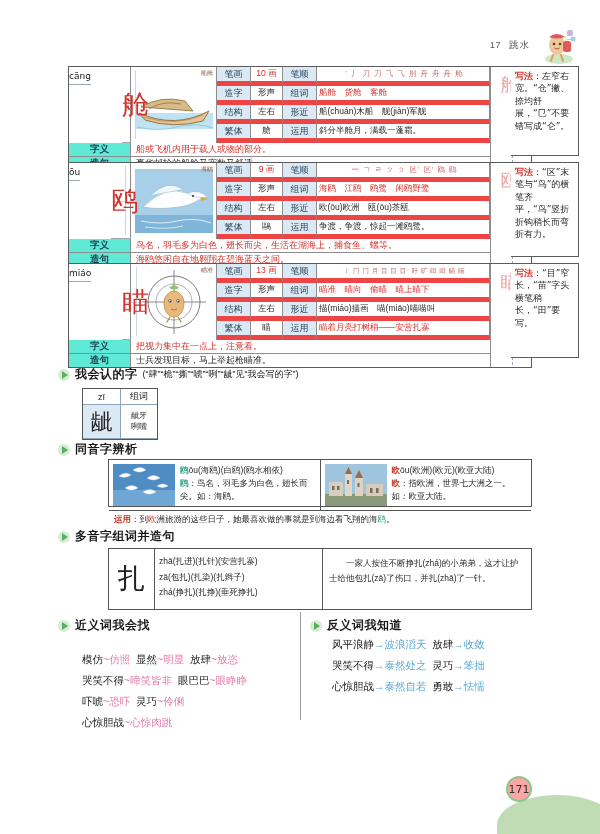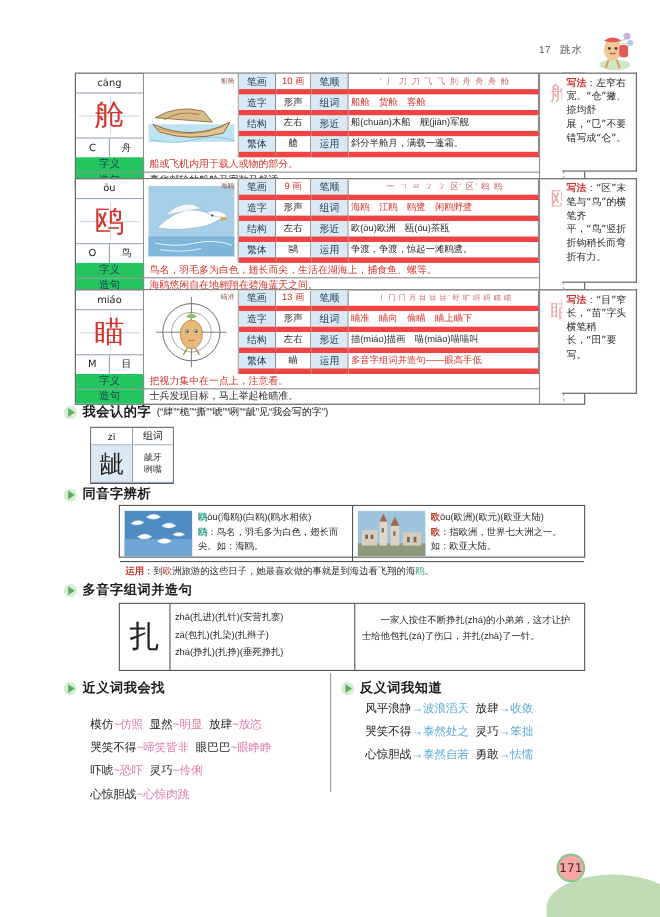--- a/index.html
+++ b/index.html
@@ -34,21 +34,21 @@
     background: #fff;
     display: grid;
     grid-template-columns: 32px 30px 86px 34px 32px 34px 173px 1px 42px;
     font-size: 8.5px;
   }
   .ztable .cell { border-right: 1px solid #8d8d8d; border-bottom: 5px solid #ef4444;
     display:flex; align-items:center; justify-content:center; overflow:hidden; }
 
   
   .lblock { grid-column: 1 / span 2; grid-row: 1 / span 4;
-            display:flex; flex-direction:column; border-right:1px solid #8d8d8d;}
+            display:flex; flex-direction:row; border-right:1px solid #8d8d8d;gap:31px;}
   .py { height: 18px; border-bottom: 1px solid #9aa7b5; display:flex;
         align-items:center; justify-content:center; font-size:9px; color:#222;
         font-family:"DejaVu Sans", sans-serif; }
   .bigchar { flex:1; display:flex; align-items:center; justify-content:center;
         position:relative; border-bottom:1px solid #9aa7b5; }
   .bigchar .glyph { font-size:27px; color:#d4322c; font-family:"DejaVu Sans", sans-serif;
         line-height:1; z-index:2;}
   .grid-cross { position:absolute; inset:3px; z-index:1; }
   .grid-cross:before, .grid-cross:after{ content:""; position:absolute; background:#c7d8e6;}
   .grid-cross:before{ left:50%; top:0; bottom:0; width:1px; }
@@ -79,23 +79,23 @@
   
   .stampcol { grid-column: 8 / span 2; grid-row: 1 / span 6;
         border-left:1px solid #8d8d8d; position:relative; }
   .stamp { position:absolute; top:3px; left:2px; width:34px; height:30px;
         display:flex;align-items:center;justify-content:center;
         font-size:19px; color:#e9a8a8; font-family:"DejaVu Sans", sans-serif;}
   .dashline { position:absolute; left:50%; top:32px; bottom:2px; width:0;
         border-left:1px dashed #9aa7b5; }
 
   
-  .frow-lbl { grid-column: 1 / span 2; background:#22c55e; color:#1f3a52;
+  .frow-lbl { grid-column: 1 / span 2; background:#5eead4; color:#1f3a52;
         border-right:1px solid #8d8d8d; border-bottom:1px solid #8d8d8d;
-        display:flex;align-items:center;justify-content:center; font-size:9.5px;}
+        display:flex;align-items:center;justify-content:center; font-size:9.5px;font-weight:bold;}
   .frow-val { grid-column: 3 / span 5; border-bottom:1px solid #8d8d8d;
         display:flex;align-items:center; padding-left:5px; font-size:9px;
         color:#d4322c; }
   .frow-val.dark { color:#2a2a2a; }
   .frow-val.nb { border-bottom:none; }
 
   
   .tippanel {
     position:absolute; width:68px; border:1px solid #5b5b5b; border-left:none;
     background:#fff; padding:3px 4px; font-size:9px; line-height:1.38;
@@ -358,21 +358,21 @@
     <div class="cell val left valred">瞄准　瞄向　偷瞄　瞄上瞄下</div>
 
     <div class="cell lbl">结构</div>
     <div class="cell val">左右</div>
     <div class="cell lbl">形近</div>
     <div class="cell val left">描(miáo)描画　喵(miāo)喵喵叫</div>
 
     <div class="cell lbl">繁体</div>
     <div class="cell val">瞄</div>
     <div class="cell lbl">运用</div>
-    <div class="cell val left valred">多音字组词并造句——眼高手低</div>
+    <div class="cell val left valred">瞄着月亮打树梢——安营扎寨</div>
 
     <div class="frow-lbl">字义</div>
     <div class="frow-val">把视力集中在一点上，注意看。</div>
 
     <div class="frow-lbl" style="border-bottom:none">造句</div>
     <div class="frow-val dark nb">士兵发现目标，马上举起枪瞄准。</div>
   </div>
   <div class="tippanel" style="left:511px; top:263px; height:95px;">
     <b>写法</b><span>：“目”窄长，“苗”字头横笔稍长，“田”要写。</span>
   </div>

